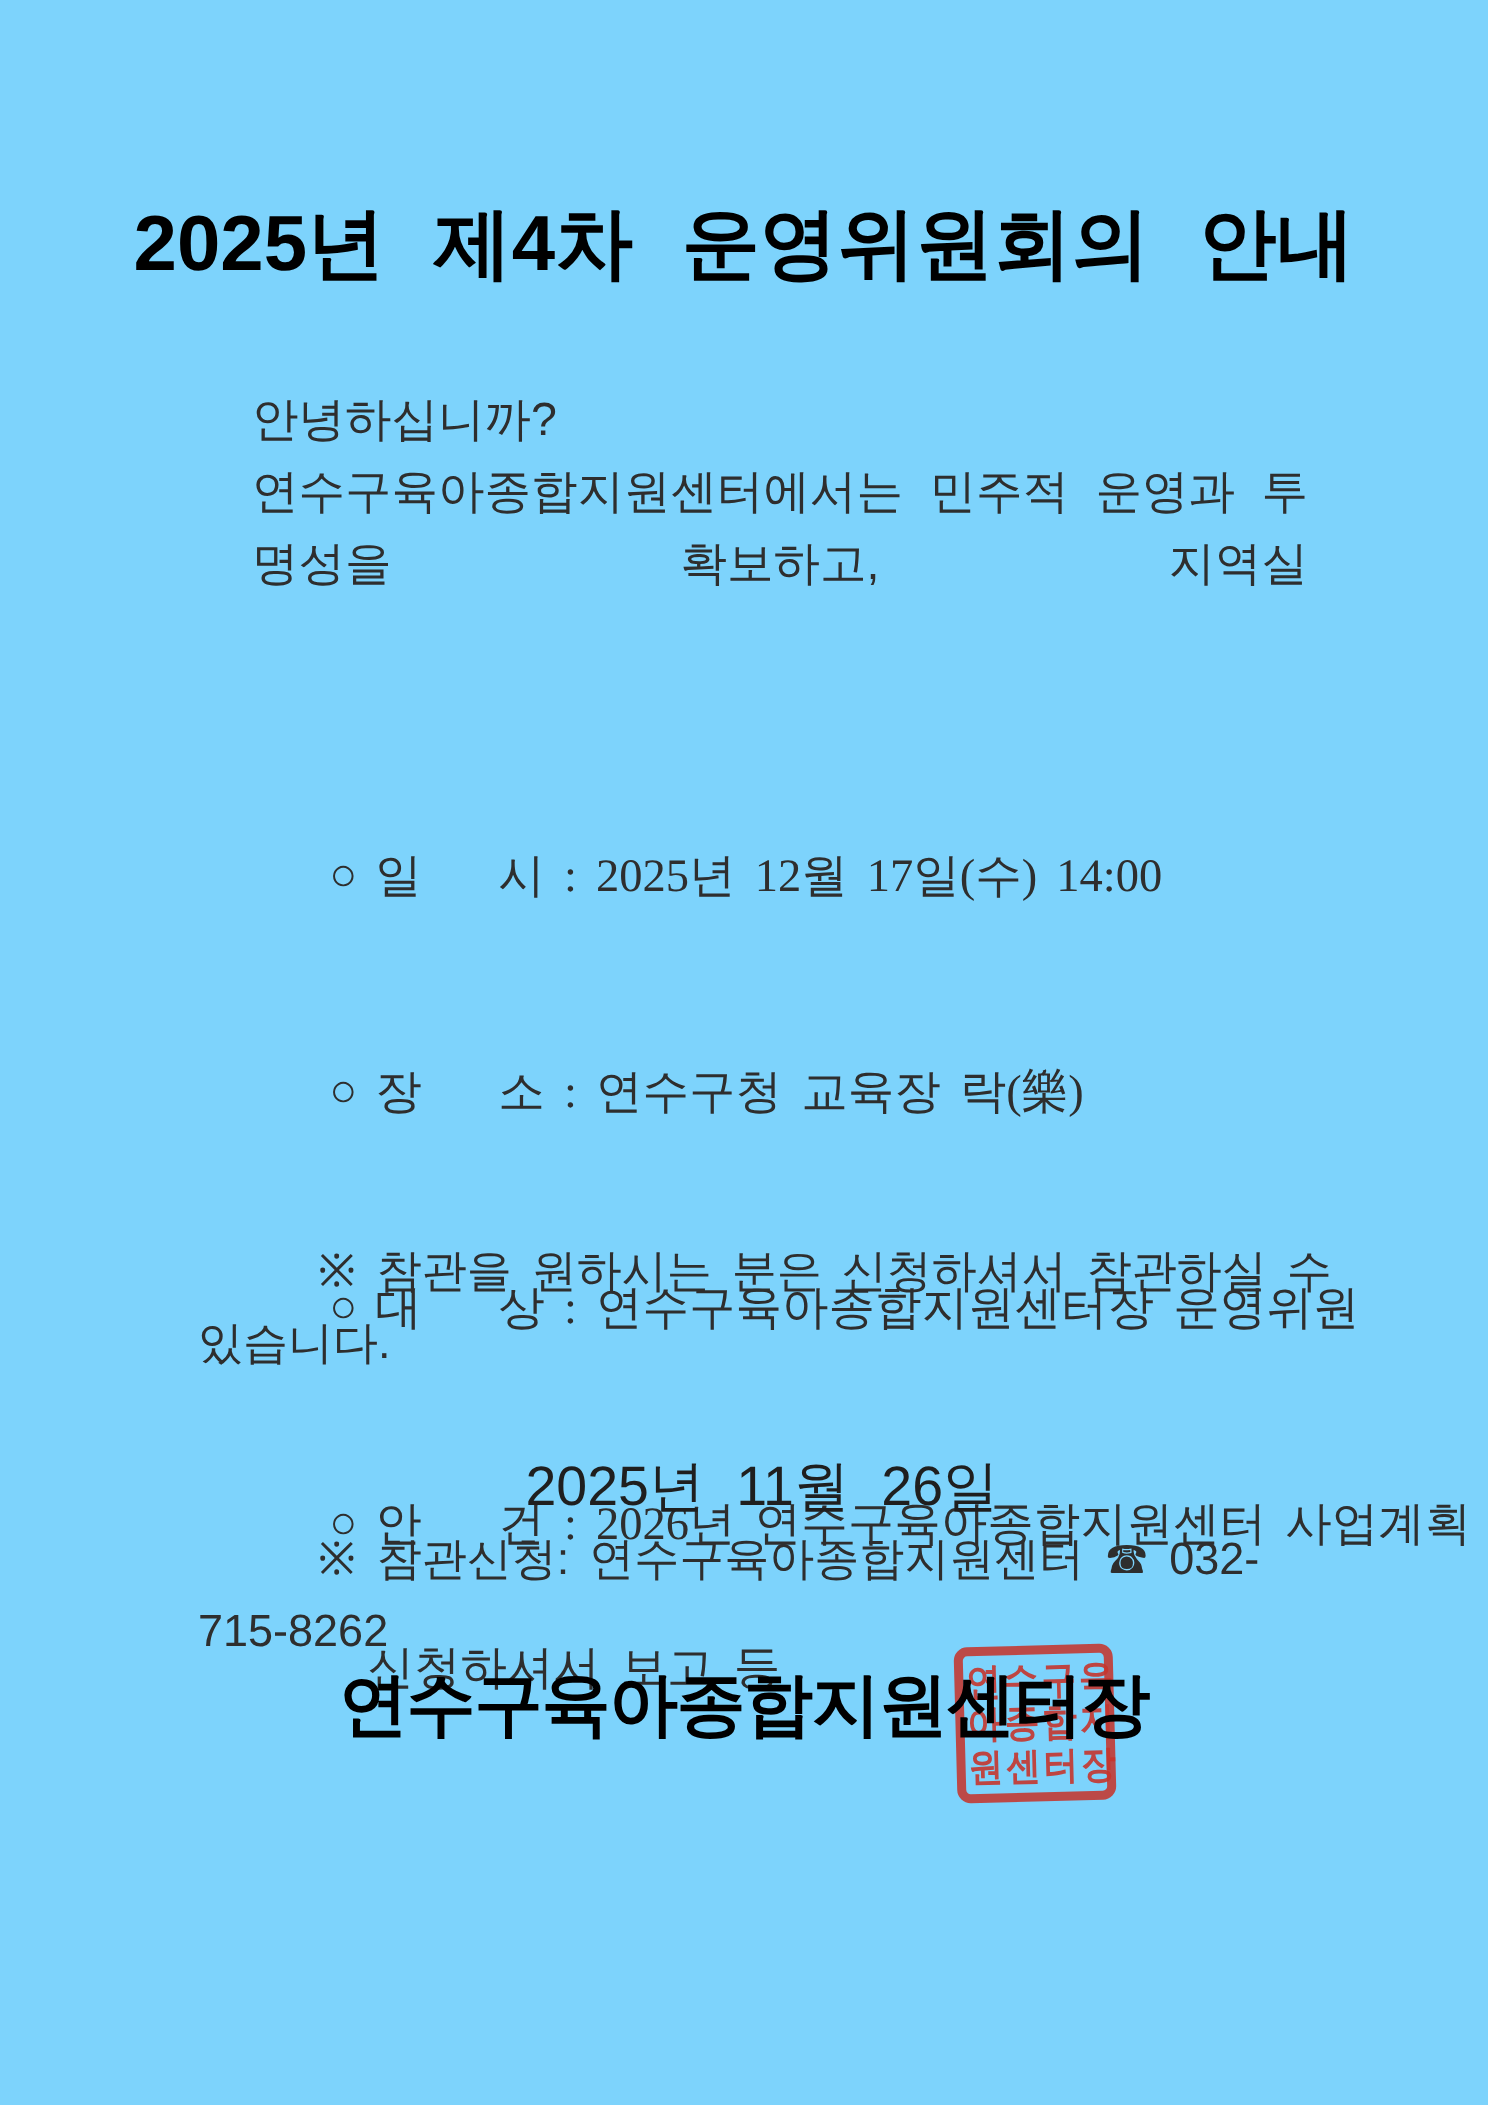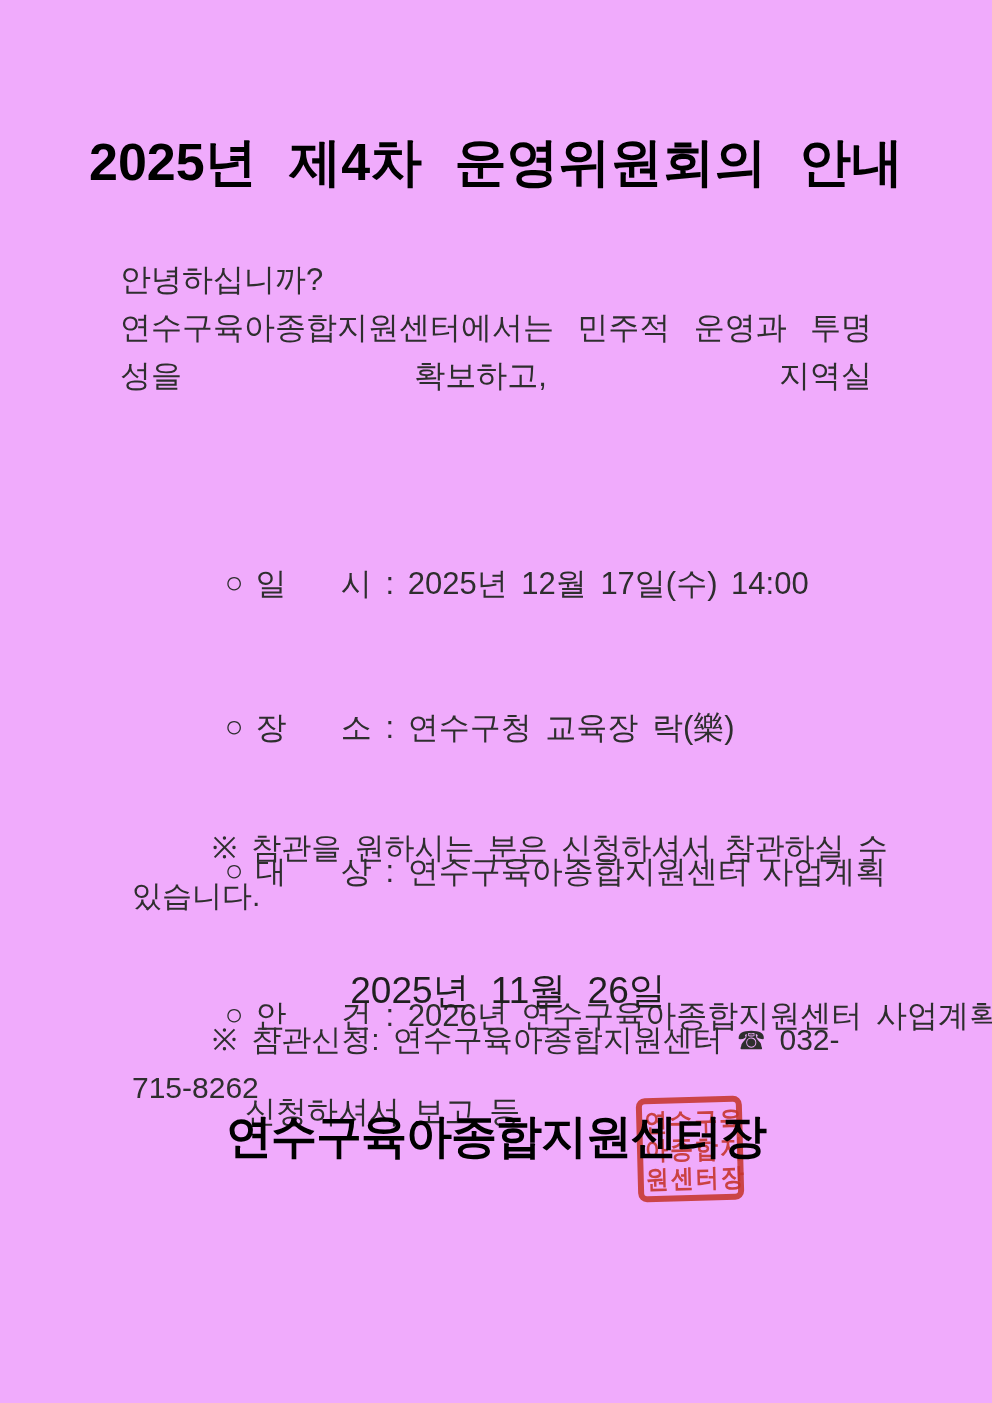--- a/index.html
+++ b/index.html
@@ -4,21 +4,21 @@
 <style>
   html, body {
     margin: 0;
     padding: 0;
     background: #ffffff;
   }
   .page {
     position: relative;
     width: 992px;
     height: 1403px;
-    background: #f0abfc;
+    background: #7dd3fc;
     font-family: "Liberation Sans", sans-serif;
     color: #2e2e2e;
     overflow: hidden;
   }
 
   
   .doc-title {
     position: absolute;
     top: 128px;
     left: 0;
@@ -36,37 +36,37 @@
   .paragraph {
     position: absolute;
     top: 256px;
     left: 120px;
     width: 752px;
     font-size: 31px;
     line-height: 48px;
     color: #2e2e2e;
     word-spacing: 5px;
   }
-  .par-line { text-align: left; }
+  .par-line { text-align: left; margin-left: 48px; }
   .par-line.justify {
     text-align: justify;
     text-align-last: justify;
   }
 
   
   .agenda {
     position: absolute;
     top: 512px;
     left: 143px;
     width: 760px;
     font-size: 31px;
     line-height: 48px;
     word-spacing: 5px;
   }
-  .agenda-row { white-space: pre; }
+  .agenda-row { white-space: pre; font-family: Liberation Serif, serif; }
   .agenda-row .bullet {
     display: inline-block;
     margin-right: 12px;
     transform: translateY(-1px);
   }
   .agenda-cont {
     white-space: pre;
     padding-left: 102px;
   }
 
@@ -157,21 +157,21 @@
   </div>
 
   <div class="agenda">
     <div class="agenda-row">
       <span class="bullet">○</span><span>일    시 : 2025년 12월 17일(수) 14:00</span>
     </div>
     <div class="agenda-row">
       <span class="bullet">○</span><span>장    소 : 연수구청 교육장 락(樂)</span>
     </div>
     <div class="agenda-row">
-      <span class="bullet">○</span><span>대    상 : 연수구육아종합지원센터 사업계획</span>
+      <span class="bullet">○</span><span>대    상 : 연수구육아종합지원센터장 운영위원</span>
     </div>
     <div class="agenda-row">
       <span class="bullet">○</span><span>안    건 : 2026년 연수구육아종합지원센터 사업계획 및 예산안</span>
     </div>
     <div class="agenda-cont">신청하셔서 보고 등</div>
   </div>
 
   <div class="notes">
     <div class="note-row">
       <span class="marker">※</span><span>참관을 원하시는 분은 신청하셔서 참관하실 수 있습니다.</span>

